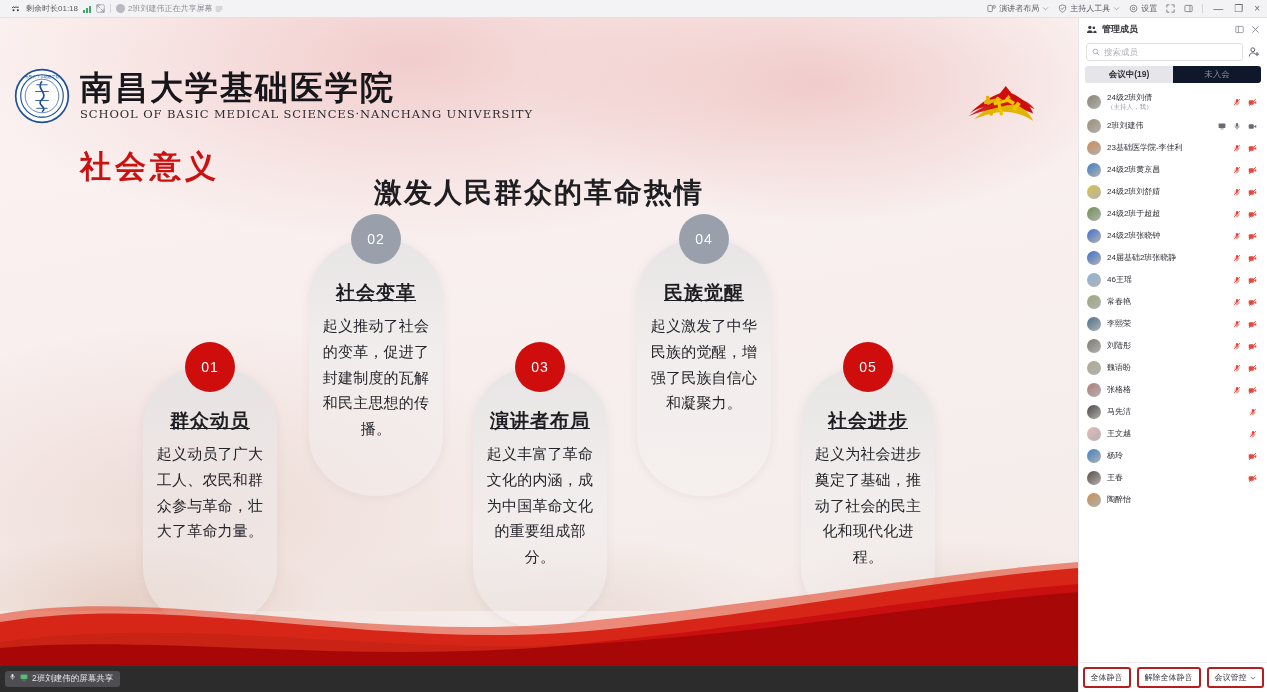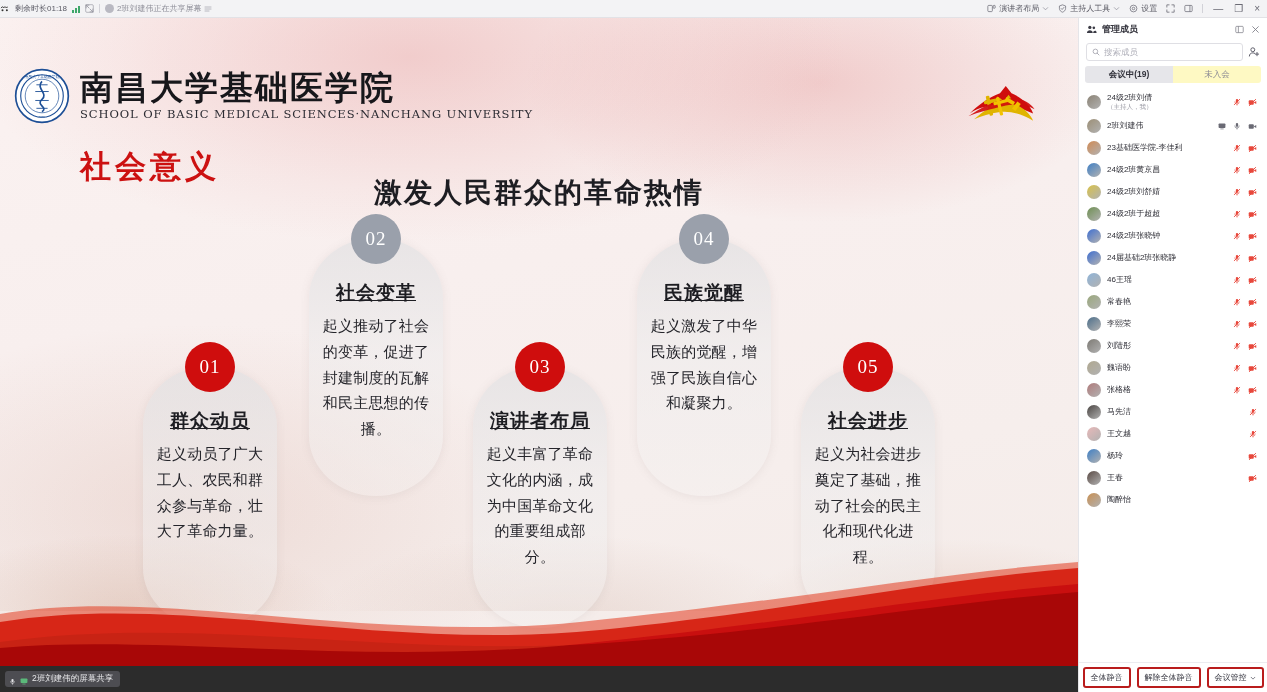--- a/index.html
+++ b/index.html
@@ -10,21 +10,21 @@
     background: #202020;
   }
   .app { position: relative; width: 1267px; height: 692px; background: #1b1b1b; }
 
   
   .topbar {
     position: absolute; top: 0; left: 0; width: 1267px; height: 18px;
     background: #f3f3f5; display: flex; align-items: center;
     font-size: 8px; color: #5a5a64; border-bottom: 1px solid #e2e2e6;
   }
-  .tb-left { display: flex; align-items: center; gap: 5px; padding-left: 0; justify-content: flex-end; }
+  .tb-left { display: flex; align-items: center; gap: 5px; padding-left: 11px; justify-content: flex-end; }
   .tb-right { margin-left: auto; display: flex; align-items: center; gap: 9px; padding-right: 6px; }
   .tb-item { display: flex; align-items: center; gap: 3px; white-space: nowrap; }
   .tb-sep { width: 1px; height: 9px; background: #d2d2d8; }
   .ic { display: inline-block; vertical-align: middle; line-height: 0; }
   .tb-share { display: flex; align-items: center; gap: 3px; color: #8e8e98; }
   .tb-avatar { width: 9px; height: 9px; border-radius: 50%; background: #b9b9c2; }
   .bars { display: flex; align-items: flex-end; gap: 1px; height: 8px; }
   .bars i { display: block; width: 2px; background: #3ea76a; }
   .bars i:nth-child(1) { height: 3px; }
   .bars i:nth-child(2) { height: 5px; }
@@ -90,22 +90,22 @@
     box-shadow: 0 1px 10px rgba(120,110,110,0.10);
     padding: 42px 8px 14px;
     text-align: center;
   }
   .card.up   { top: 22px;  height: 258px; }
   .card.down { top: 150px; height: 262px; }
   .card .num {
     position: absolute; top: -24px; left: 50%; transform: translateX(-50%);
     width: 50px; height: 50px; border-radius: 50%;
     display: flex; align-items: center; justify-content: center;
-    font-family: Liberation Serif, serif;
-    font-size: 19px; color: #fff; letter-spacing: 1px;
+    font-family: Liberation Sans, sans-serif;
+    font-size: 14px; color: #fff; letter-spacing: 1px;
   }
   .num.red  { background: #cf0d0d; }
   .num.gray { background: #9aa0ab; }
   .card .ttl {
     font-family: "DejaVu Serif", "Liberation Serif", serif;
     font-size: 19px; font-weight: 700; color: #1d1d22; letter-spacing: 1px;
     margin-bottom: 8px;
     text-decoration: underline;
   }
   .card .desc {
@@ -121,21 +121,21 @@
   #card-5 { left: 801px; }
 
   
   .ribbon { position: absolute; left: 0; bottom: 0; width: 100%; height: 110px; }
 
   .stage-strip {
     position: absolute; left: 0; bottom: 0; width: 1078px; height: 26px; background: #2c2c2c;
     display: flex; align-items: center;
   }
   .share-pill {
-    display: flex; align-items: flex-end; gap: 4px;
+    display: flex; align-items: flex-start; gap: 4px;
     margin-left: 5px; padding: 2px 7px 2px 4px; border-radius: 3px;
     background: #4d4d52; color: #e8e8ea; font-size: 8.5px; white-space: nowrap;
   }
 
   
   .panel {
     position: absolute; top: 18px; right: 0; width: 189px; height: 674px;
     background: #fff; border-left: 1px solid #e5e5e9;
     display: flex; flex-direction: column;
   }
@@ -154,21 +154,21 @@
   .search-box input {
     border: 0; outline: 0; font-size: 8.5px; color: #33333c; width: 100%;
     background: transparent; font-family: "Liberation Sans", sans-serif;
   }
   .search-box input::placeholder { color: #b0b0ba; }
   .adduser { color: #5c5c68; cursor: default; line-height: 0; }
 
   .tabs { display: flex; padding: 0 6px 4px; gap: 0; }
   .tab {
     flex: 1; height: 17px; font-size: 8.5px; display: flex; align-items: center; justify-content: center;
-    background: #fef9c3; color: #8a8a94; cursor: default;
+    background: #0f172a; color: #8a8a94; cursor: default;
   }
   .tab:first-child { border-radius: 3px 0 0 3px; }
   .tab:last-child  { border-radius: 0 3px 3px 0; }
   .tab.active { background: #e6e6ea; color: #33333c; font-weight: bold; }
 
   .plist { flex: 1; overflow-y: auto; padding: 2px 0 4px; }
   .prow {
     display: flex; align-items: center; gap: 6px; height: 22px; padding: 0 10px 0 8px;
   }
   .pav {

